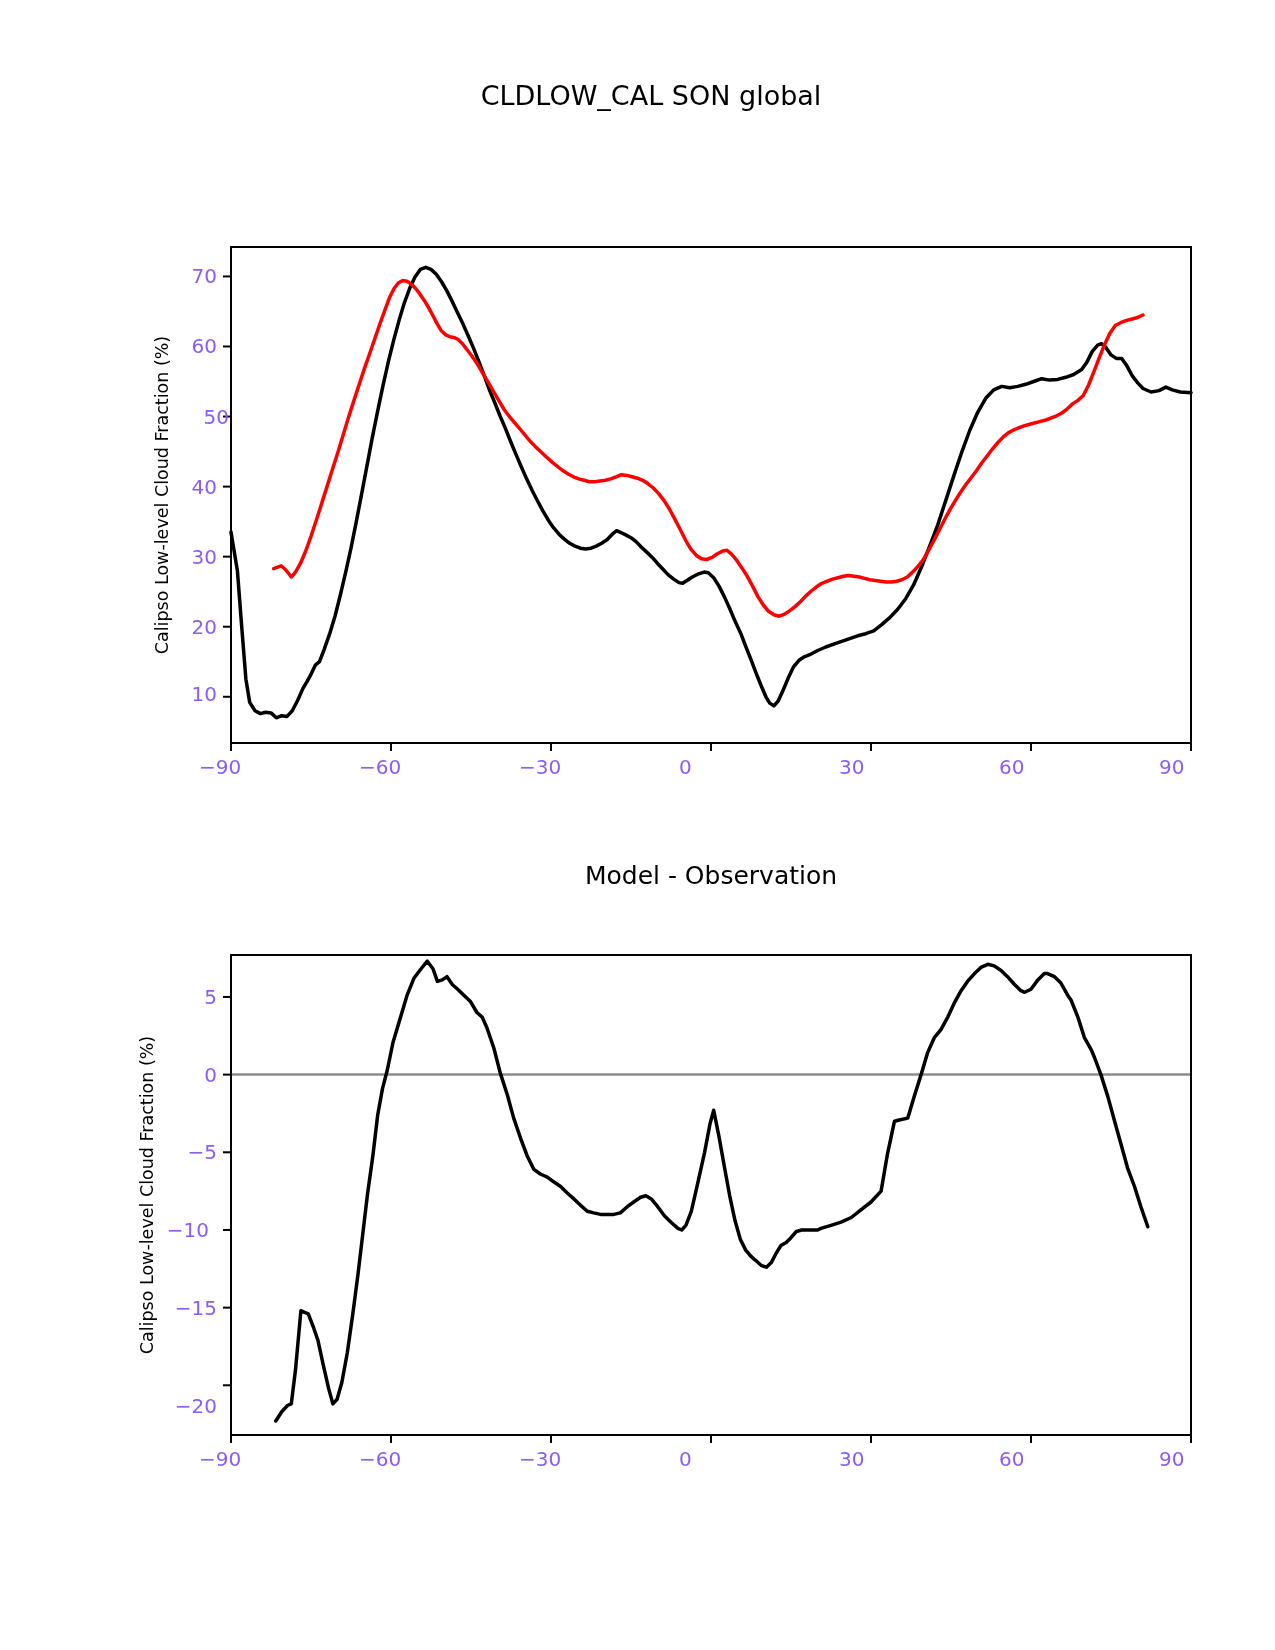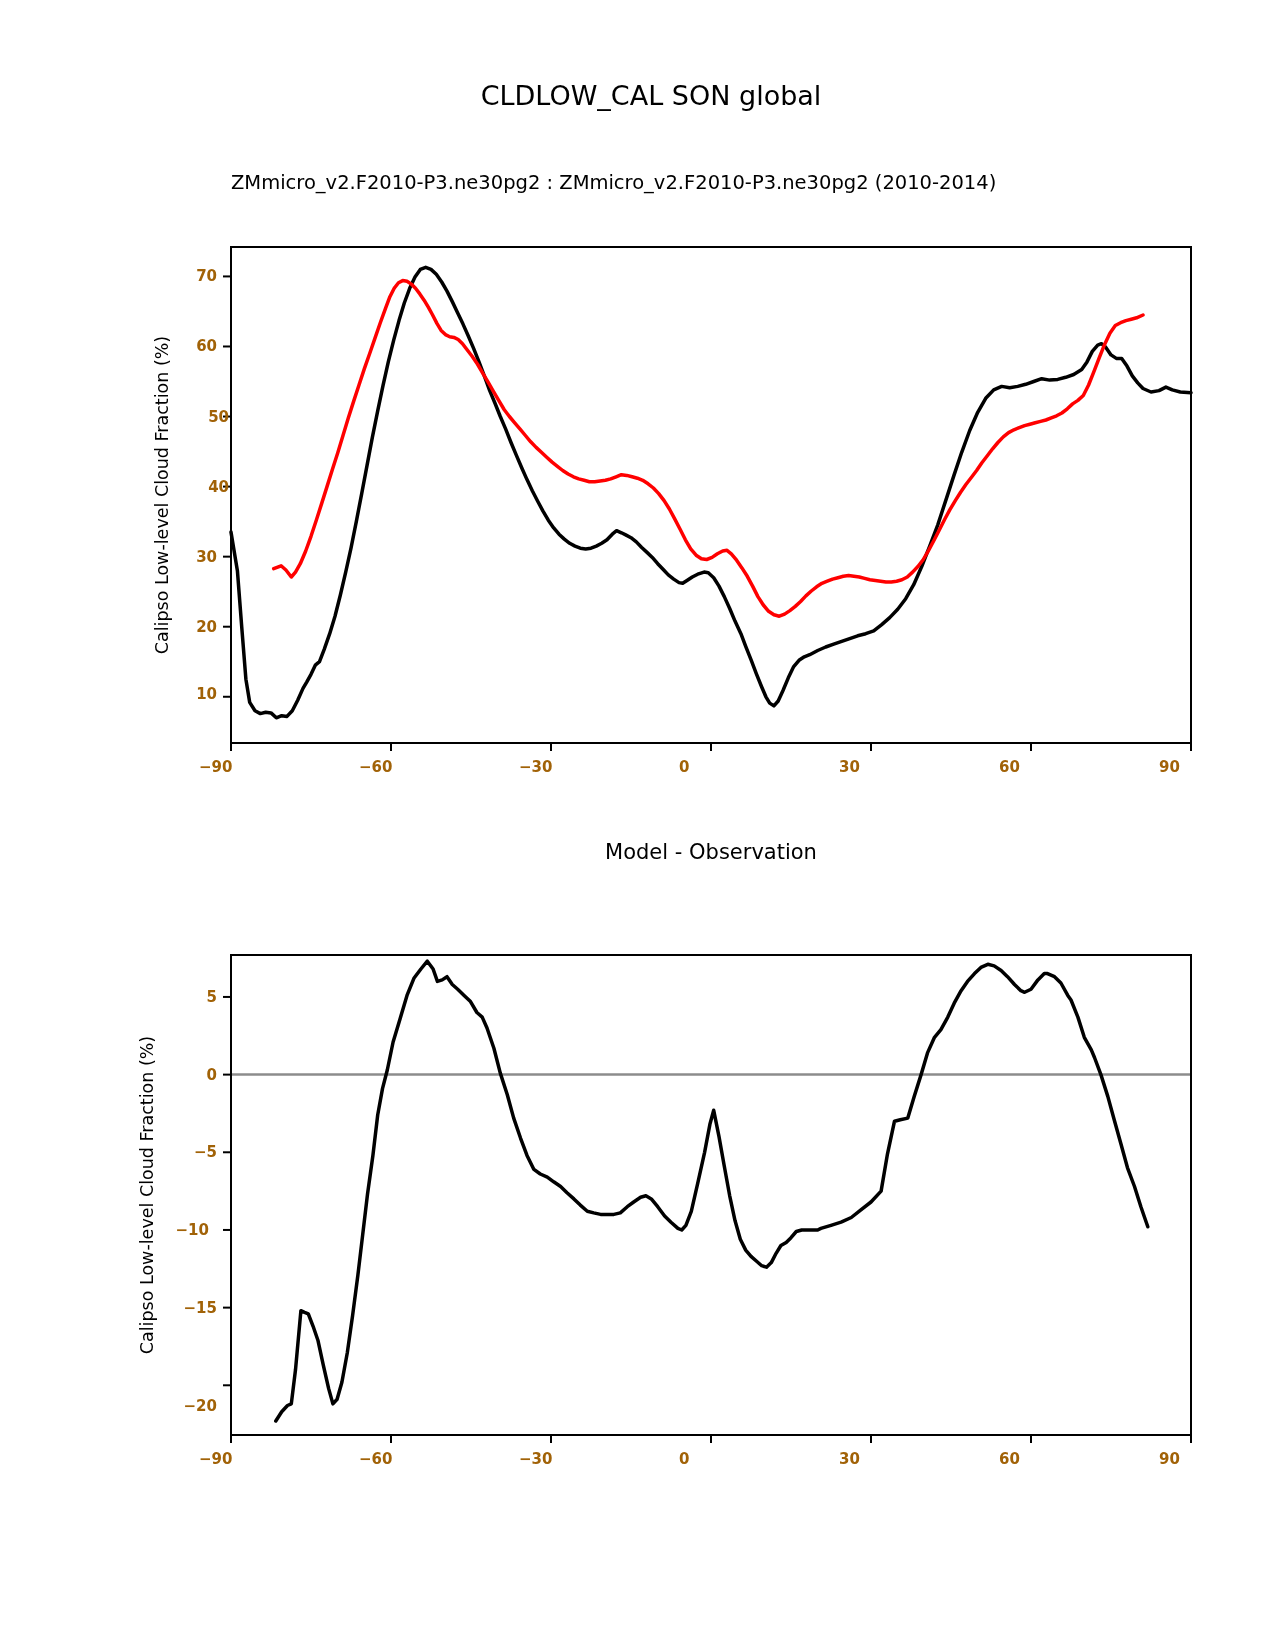--- a/index.html
+++ b/index.html
@@ -3,26 +3,26 @@
 <meta charset="utf-8">
 <style>
   html,body{margin:0;padding:0;background:#ffffff;}
   body{width:1275px;height:1650px;position:relative;overflow:hidden;
        font-family:"DejaVu Sans","Liberation Sans",sans-serif;color:#000;}
   .abs{position:absolute;}
   #figure{width:1275px;height:1251px;position:relative;background:#ffffff;margin-left:41px;}
   #suptitle{left:0;top:80px;width:1220px;text-align:center;font-size:27px;color:#000;}
   #subtitle-model{left:190px;top:171px;font-size:19.5px;color:#000;white-space:nowrap;}
   #subtitle-reference{left:190px;top:201px;font-size:19.5px;color:#ff0000;white-space:nowrap;}
-  #bottom-title{left:190px;top:840px;width:960px;text-align:center;font-size:21px;color:#000;}
+  #bottom-title{left:190px;top:861px;width:960px;text-align:center;font-size:25px;color:#000;}
   .ylab{font-size:17.5px;white-space:nowrap;transform:translate(-50%,-50%) rotate(-90deg);}
   #ylab-top{left:121px;top:495px;}
   #ylab-bottom{left:106px;top:1195px;}
   svg{position:absolute;left:0;top:0;}
-  .tick-label{position:absolute;font-size:15px;color:#a16207;line-height:22px;font-weight:bold;}
+  .tick-label{position:absolute;font-size:20px;color:#8b5cf6;line-height:22px;}
   .xtick{width:64px;}
   .ytick{width:60px;text-align:right;}
 </style>
 </head>
 <body>
 
 <div id="figure">
 
   <svg id="plot-layer" width="1275" height="1650" viewBox="0 0 1275 1650">
     <g id="top-plot-group">
@@ -59,41 +59,40 @@
         <line x1="182" x2="190" y1="1074.611650485437" y2="1074.611650485437" stroke="#000000" stroke-width="2"></line>
         <line x1="182" x2="190" y1="1152.2815533980583" y2="1152.2815533980583" stroke="#000000" stroke-width="2"></line>
         <line x1="182" x2="190" y1="1229.9514563106795" y2="1229.9514563106795" stroke="#000000" stroke-width="2"></line>
         <line x1="182" x2="190" y1="1307.621359223301" y2="1307.621359223301" stroke="#000000" stroke-width="2"></line>
         <line x1="182" x2="190" y1="1385.2912621359224" y2="1385.2912621359224" stroke="#000000" stroke-width="2"></line>
       </g>
   </svg>
 
   <div class="abs" id="suptitle">CLDLOW_CAL SON global</div>
 
-  <div class="abs" id="subtitle-model">ZMmicro_v2.F2010-P3.ne30pg2 : ZMmicro_v2.F2010-P3.ne30pg2 (2010-2014)</div>
 
 
   <div class="abs ylab" id="ylab-top">Calipso Low-level Cloud Fraction (%)</div>
 
   <div class="abs" id="bottom-title">Model - Observation</div>
 
   <div class="abs ylab" id="ylab-bottom">Calipso Low-level Cloud Fraction (%)</div>
 
   <div id="tick-labels">
       <div class="tick-label xtick" style="left: 158px; top: 756px; width: 64px;">−90</div>
       <div class="tick-label xtick" style="left: 318px; top: 756px; width: 64px;">−60</div>
       <div class="tick-label xtick" style="left: 478px; top: 756px; width: 64px;">−30</div>
       <div class="tick-label xtick" style="left: 638px; top: 756px; width: 64px;">0</div>
       <div class="tick-label xtick" style="left: 798px; top: 756px; width: 64px;">30</div>
       <div class="tick-label xtick" style="left: 958px; top: 756px; width: 64px;">60</div>
       <div class="tick-label xtick" style="left: 1118px; top: 756px; width: 64px;">90</div>
       <div class="tick-label ytick" style="left: 116px; top: 683px; width: 60px;">10</div>
       <div class="tick-label ytick" style="left: 116px; top: 615.706px; width: 60px;">20</div>
       <div class="tick-label ytick" style="left: 116px; top: 545.65px; width: 60px;">30</div>
-      <div class="tick-label ytick" style="left: 128px; top: 475.593px; width: 60px;">40</div>
+      <div class="tick-label ytick" style="left: 116px; top: 475.593px; width: 60px;">40</div>
       <div class="tick-label ytick" style="left: 128px; top: 405.537px; width: 60px;">50</div>
       <div class="tick-label ytick" style="left: 116px; top: 335.48px; width: 60px;">60</div>
       <div class="tick-label ytick" style="left: 116px; top: 265.424px; width: 60px;">70</div>
       <div class="tick-label xtick" style="left: 158px; top: 1448px; width: 64px;">−90</div>
       <div class="tick-label xtick" style="left: 318px; top: 1448px; width: 64px;">−60</div>
       <div class="tick-label xtick" style="left: 478px; top: 1448px; width: 64px;">−30</div>
       <div class="tick-label xtick" style="left: 638px; top: 1448px; width: 64px;">0</div>
       <div class="tick-label xtick" style="left: 798px; top: 1448px; width: 64px;">30</div>
       <div class="tick-label xtick" style="left: 958px; top: 1448px; width: 64px;">60</div>
       <div class="tick-label xtick" style="left: 1118px; top: 1448px; width: 64px;">90</div>

